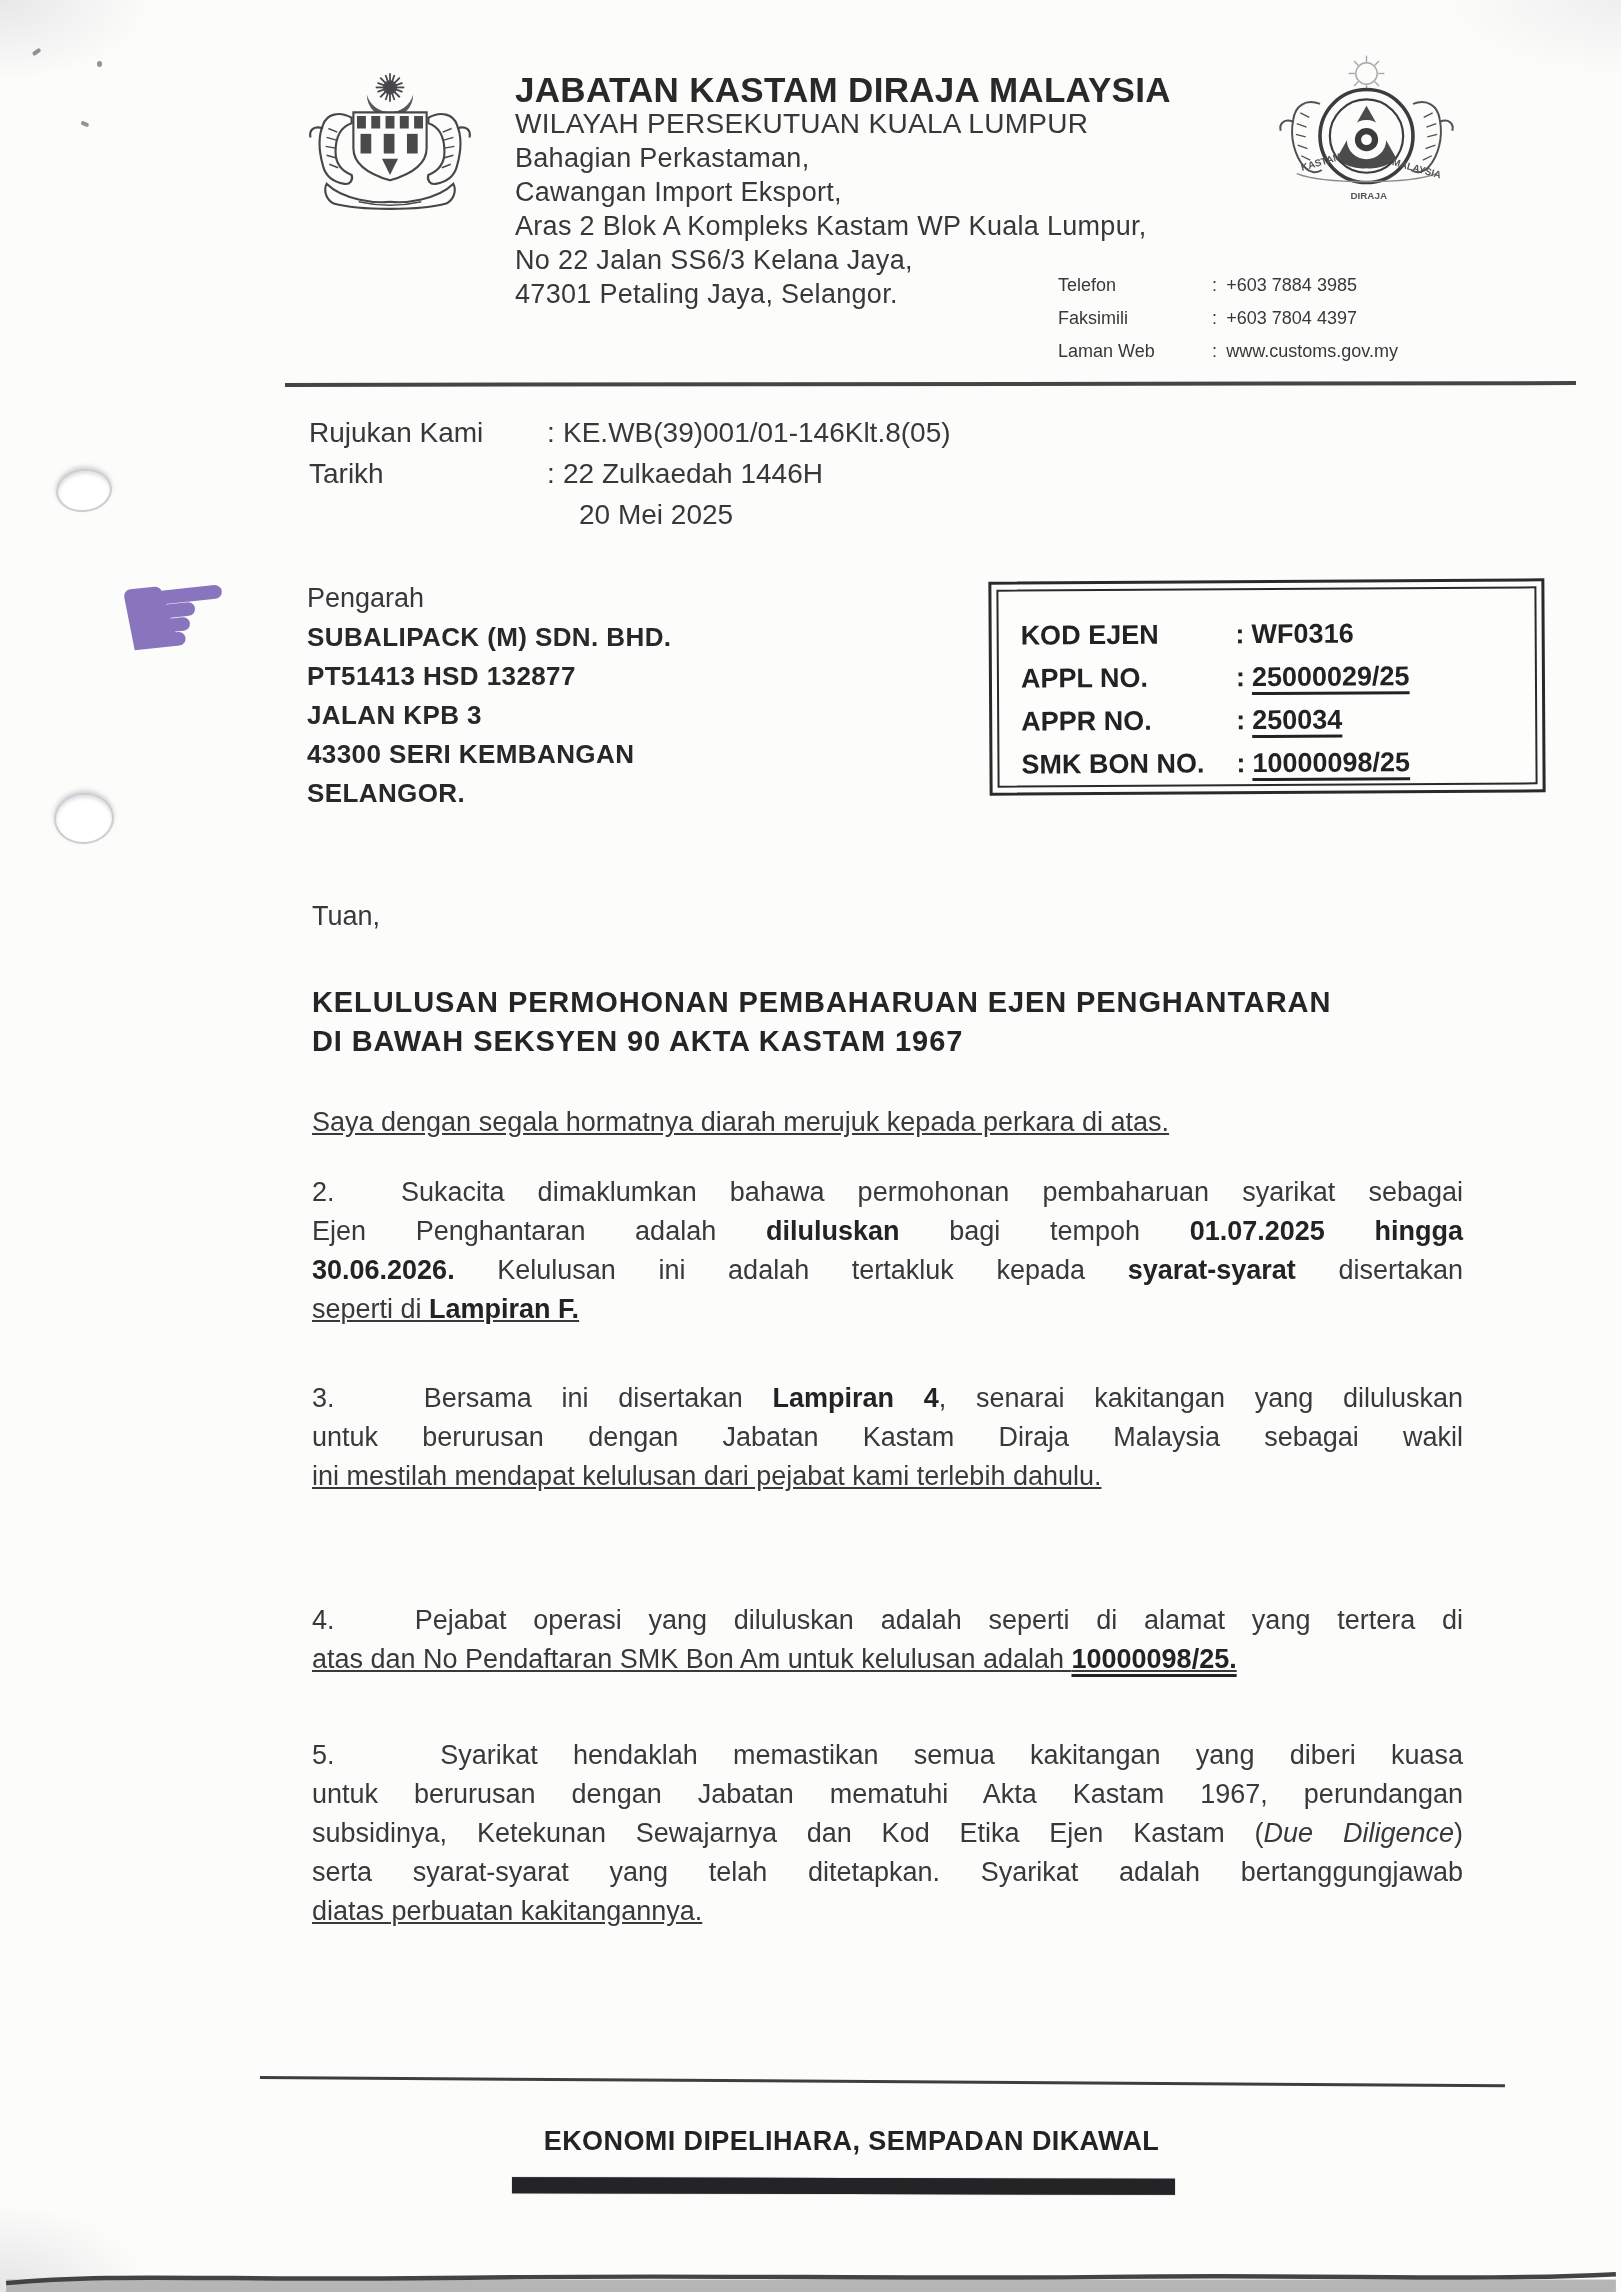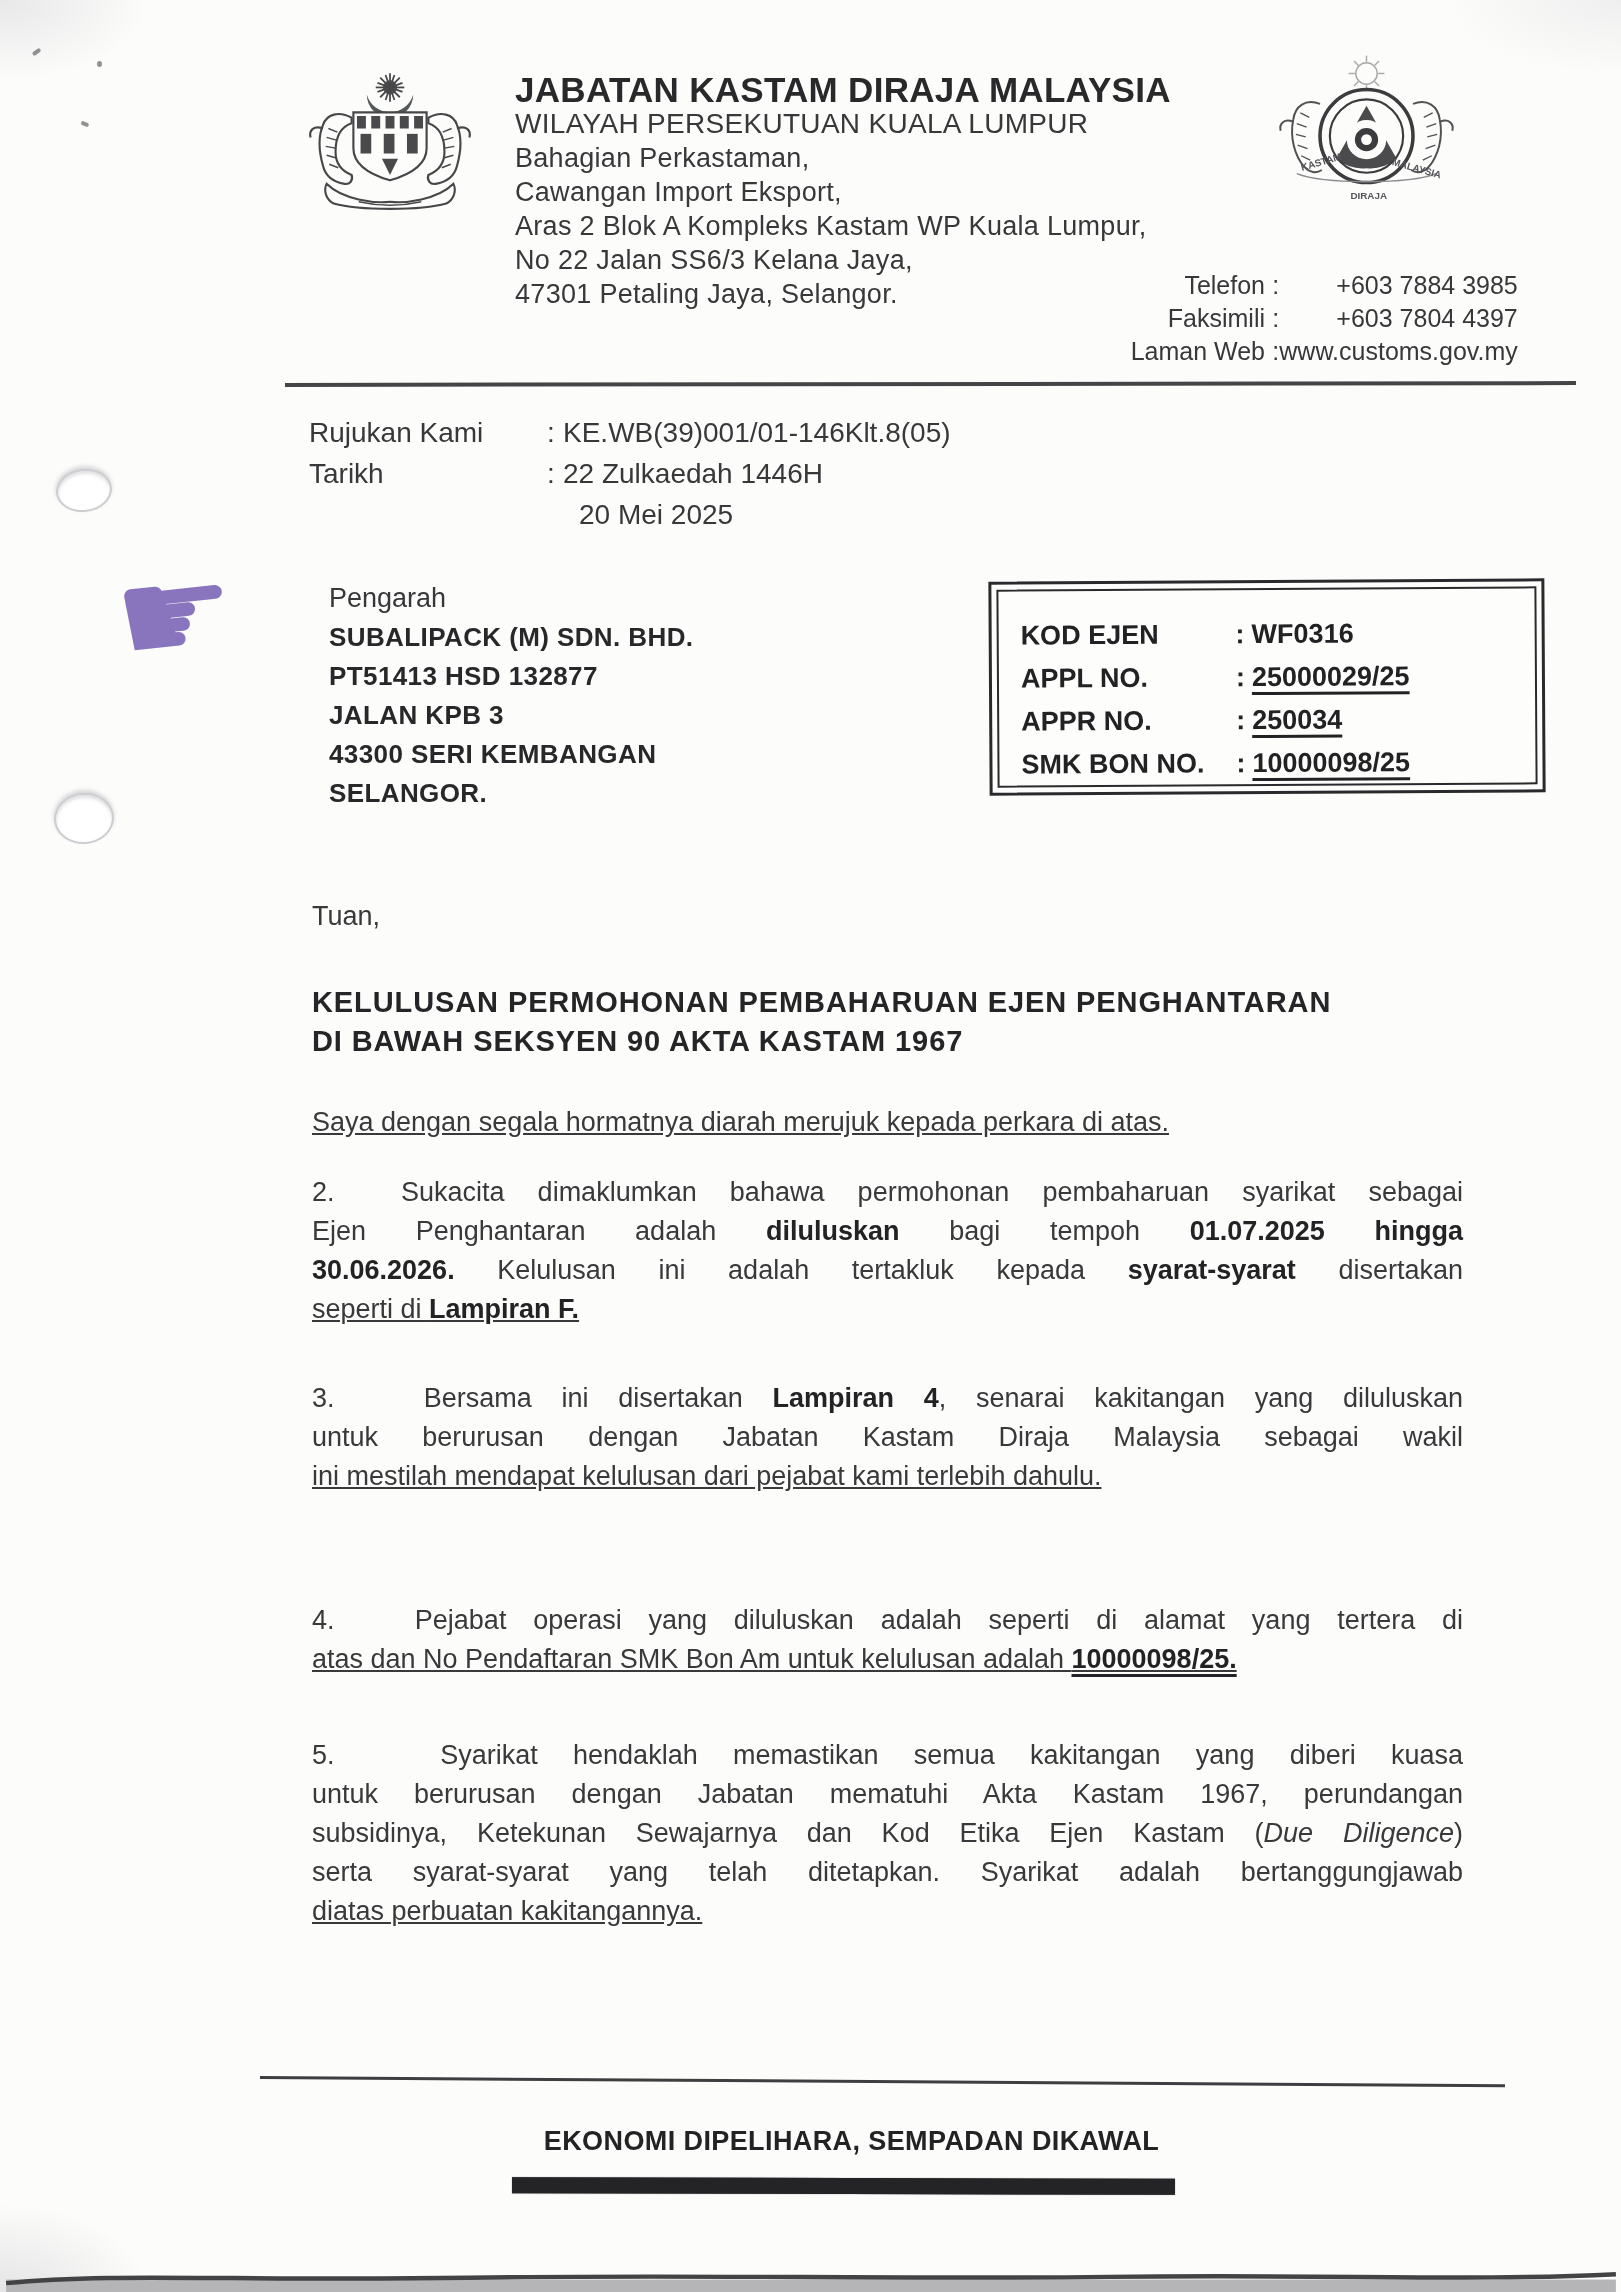--- a/index.html
+++ b/index.html
@@ -14,31 +14,31 @@
   }
   .abs{position:absolute;}
   .b,.seg-b{font-weight:bold;color:#232325;}
   .i,.seg-i{font-style:italic;}
   .seg-u{text-decoration:underline;text-decoration-thickness:2.7px;text-underline-offset:6.3px;}
 
   
   .hdr{left:515px;top:73px;line-height:34px;font-size:27px;letter-spacing:0.3px;white-space:nowrap;}
   .hdr .l1{font-weight:bold;font-size:35px;color:#29292b;}
   .hdr .l2{font-size:28px;}
-  .contact{left:1111px;top:269px;font-size:25px;line-height:33px;white-space:nowrap;text-align:right;}
+  .contact{left:1058px;top:269px;font-size:18px;line-height:33px;white-space:nowrap;}
   .contact .row{display:grid;grid-template-columns:154px 14.3px auto;}
   .divider{left:285px;top:382px;width:1291px;height:3.6px;background:#454547;transform:rotate(-.08deg);}
 
   
   .ref{left:309px;top:412px;font-size:28px;line-height:41px;white-space:nowrap;}
   .ref .row{display:grid;grid-template-columns:238px 16px auto;}
   .ref .date{padding-left:270px;}
 
   
-  .recipient{left:307px;top:579px;font-size:27px;line-height:39px;white-space:nowrap;margin-left:22px;}
+  .recipient{left:307px;top:579px;font-size:27px;line-height:39px;white-space:nowrap;}
   .recipient .co{font-weight:bold;font-size:26px;color:#28282a;letter-spacing:0.4px;}
 
   .stamp{left:115px;top:548px;font-size:134px;line-height:134px;color:#7a63b6;opacity:.88;transform:rotate(-6deg);}
 
   
   .infobox{left:989px;top:580px;width:550px;height:208px;border:3.6px solid #2a2a2c;transform:rotate(-.35deg);background:rgba(255,255,255,.4);}
   .infobox .inner{position:absolute;inset:5.4px;border:2.7px solid #2a2a2c;padding:23px 0 0 21.5px;}
   .infobox .row{display:grid;grid-template-columns:215px 16px auto;font-size:27px;font-weight:bold;color:#222224;line-height:43px;white-space:nowrap;}
   .infobox .u{text-decoration:underline;text-decoration-thickness:2.7px;text-underline-offset:6.3px;}
 

